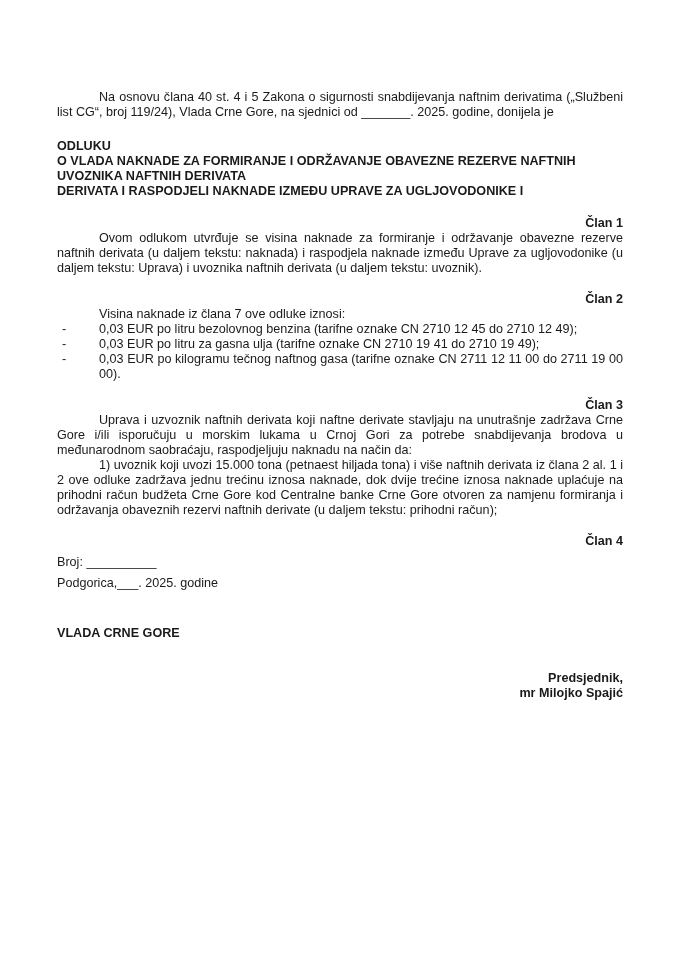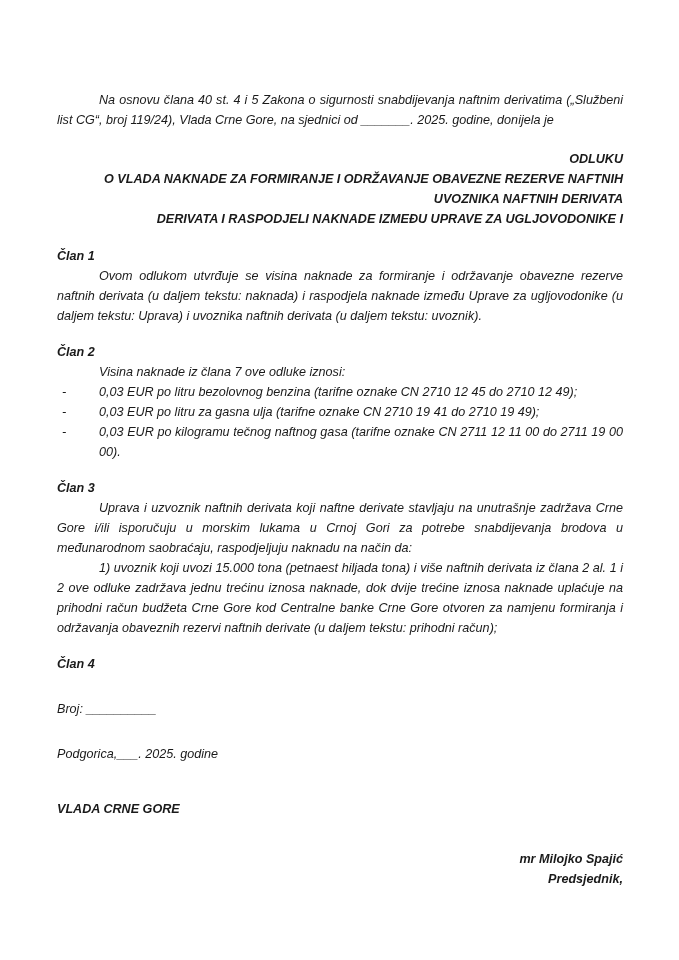--- a/index.html
+++ b/index.html
@@ -1,32 +1,32 @@
 <!DOCTYPE html>
 <html><head>
 <meta charset="utf-8">
 <style>
   html, body { margin: 0; padding: 0; background: #ffffff; }
   body { width: 679px; height: 960px; position: relative; overflow: hidden;
          font-family: "Liberation Sans", sans-serif; color: #1a1a1a; }
   .page { position: absolute; left: 57px; top: 90px; width: 566px;
-          font-size: 12.6px; line-height: 20px; font-style: italic; }
+          font-size: 12.6px; line-height: 15px; }
   p { margin: 0; }
   .just { text-align: justify; }
   .indent { text-indent: 42px; }
-  .center { text-align: right; }
+  .center { text-align: left; }
   .bold { font-weight: bold; }
   .title-block { margin-top: 19px; }
-  .clan-head { text-align: left; font-weight: bold; margin-top: 16px; }
+  .clan-head { text-align: right; font-weight: bold; margin-top: 16px; }
   .clan-head.first { margin-top: 17px; }
   ul.dash { list-style: none; margin: 0; padding: 0; }
   ul.dash li { position: relative; padding-left: 42px; text-align: justify; }
   ul.dash li .dash-mark { position: absolute; left: 5px; top: 0; }
   .item-indent { text-indent: 42px; text-align: justify; }
-  .gap-10 { margin-top: 25px; }
+  .gap-10 { margin-top: 6px; }
   .gov { margin-top: 35px; font-weight: bold; }
   .sig { margin-top: 30px; text-align: right; font-weight: bold; }
 </style>
 </head>
 <body>
 
 <div class="page">
 
   <p class="just indent">Na osnovu člana 40 st. 4 i 5 Zakona o sigurnosti snabdijevanja naftnim derivatima („Službeni list CG“, broj 119/24), Vlada Crne Gore, na sjednici od _______. 2025. godine, donijela je</p>
 
@@ -70,17 +70,17 @@
   <div>
     <p class="clan-head">Član 4</p>
   </div>
 
   <p class="gap-10">Broj: __________</p>
   <p class="gap-10">Podgorica,___. 2025. godine</p>
 
   <p class="gov">VLADA CRNE GORE</p>
 
   <div class="sig">
+    <p>Predsjednik,</p>
     <p>mr Milojko Spajić</p>
-    <p>Predsjednik,</p>
   </div>
 
 </div>
 
 </body></html>

